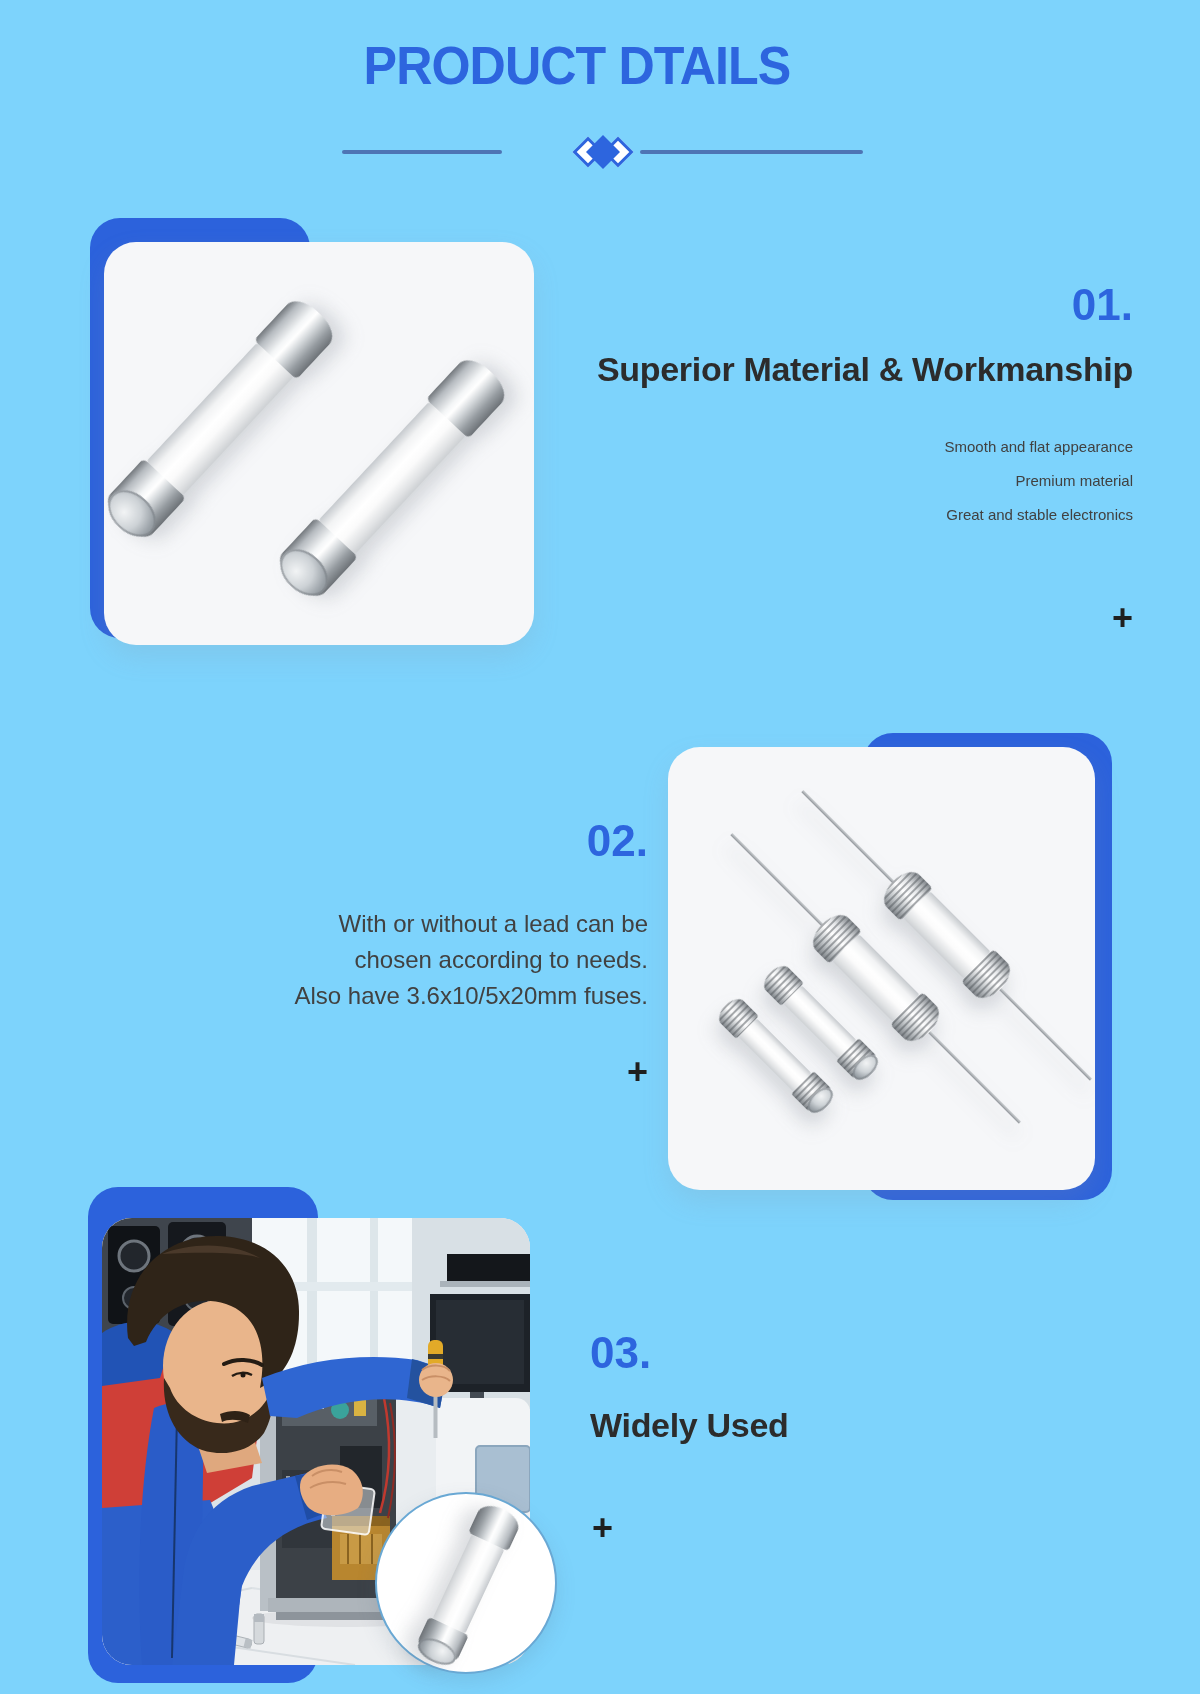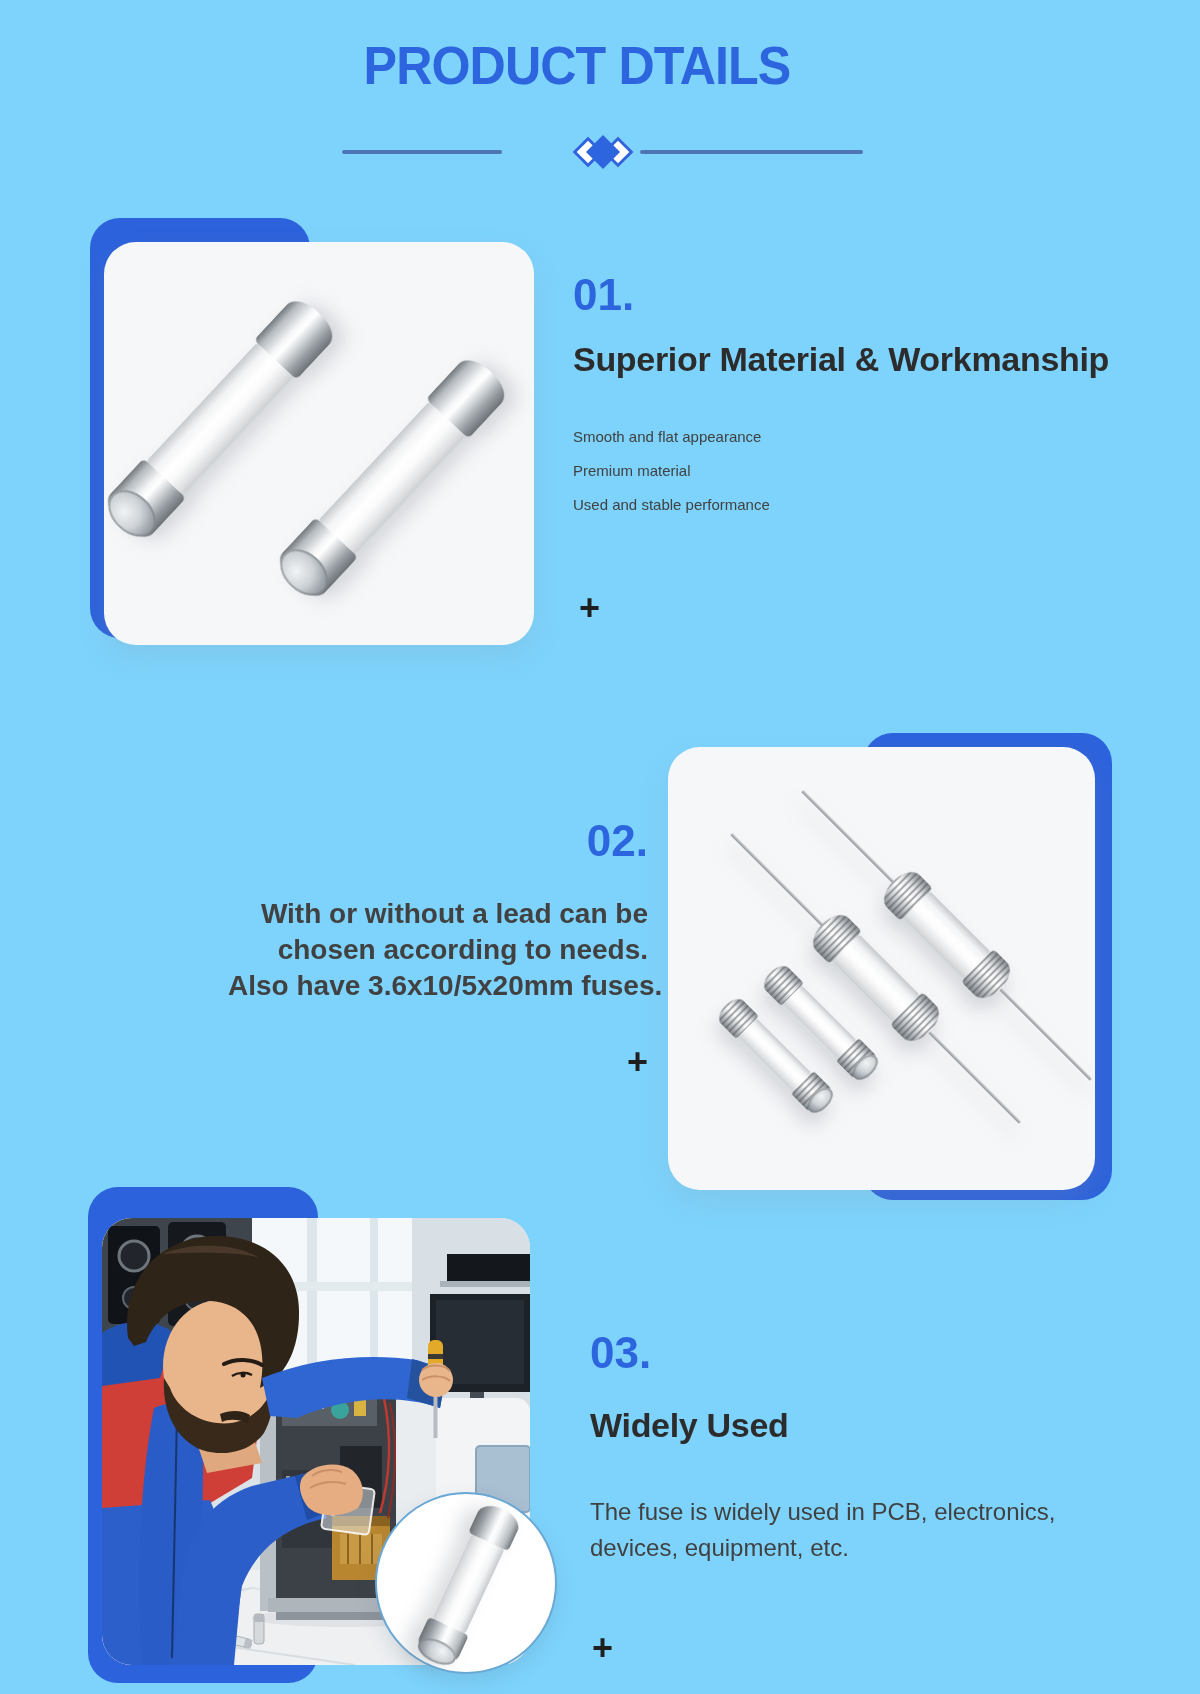--- a/index.html
+++ b/index.html
@@ -92,27 +92,27 @@
         <span class="cap"></span>
           <span class="tube"></span>
           <span class="cap"></span>
       </div>
       <div class="fuse big ef-left" style="left:143px; top:207px; width:290px; height:58px; transform:rotate(-47deg);">
         <span class="cap"></span>
           <span class="tube"></span>
           <span class="cap"></span>
       </div>
     </div>
-    <div class="copy" style="left:573px; top:272px; width:560px;">
+    <div class="copy" style="left:573px; top:282px; width:560px;text-align:right;">
       <div class="num">01.</div>
       <h2 class="sec-heading" style="margin-top:20px;">Superior Material &amp; Workmanship</h2>
       <div class="body-lines" style="margin-top:40px;">
         <span>Smooth and flat appearance</span>
         <span>Premium material</span>
-        <span>Used and stable performance</span>
+        <span>Great and stable electronics</span>
       </div>
       <div class="plus" style="margin-top:68px; padding-left:6px;">+</div>
     </div>
   </section>
 
   <section>
     <div class="blue-panel" style="left:863px; top:733px; width:249px; height:467px;"></div>
     <div class="img-card" style="left:668px; top:747px; width:427px; height:443px;">
       <div class="fuse axial ridged" style="left:203px; top:165px; width:152px; height:46px; transform:rotate(45deg);">
         <span class="cap"></span>
@@ -130,21 +130,21 @@
           <span class="cap"></span>
       </div>
       <div class="fuse small ridged ef-right" style="left:37px; top:292px; width:140px; height:32px; transform:rotate(45deg);">
         <span class="cap"></span>
           <span class="tube"></span>
           <span class="cap"></span>
       </div>
     </div>
     <div class="copy" style="left:228px; top:818px; width:420px;text-align:right;">
       <div class="num" style="margin-left:67px;">02.</div>
-      <div class="body-lines" style="margin-top:32px; font-size:28px; line-height:36px;font-weight:bold;">
+      <div class="body-lines" style="margin-top:42px; font-size:24px; line-height:36px;">
         <span>With or without a lead can be</span>
         <span>chosen according to needs.</span>
         <span>Also have 3.6x10/5x20mm fuses.</span>
       </div>
       <div class="plus" style="margin-top:40px; margin-left:68px;">+</div>
     </div>
   </section>
 
   <section>
     <div class="blue-panel" style="left:88px; top:1187px; width:230px; height:496px;"></div>
@@ -286,21 +286,17 @@
       <div class="fuse big ef-right" style="left:9px; top:68px; width:165px; height:44px; transform:rotate(115deg);">
         <span class="cap"></span>
           <span class="tube"></span>
           <span class="cap"></span>
       </div>
     </div>
 
     <div class="copy" style="left:590px; top:1330px; width:540px;">
       <div class="num">03.</div>
       <h2 class="sec-heading" style="margin-top:28px;">Widely Used</h2>
-      <div class="body-lines" style="margin-top:48px; font-size:24px; line-height:36px;">
-        <span>The fuse is widely used in PCB, electronics,</span>
-        <span>devices, equipment, etc.</span>
-      </div>
       <div class="plus" style="margin-top:64px; padding-left:2px;">+</div>
     </div>
   </section>
 
 </div>
 
 </body></html>

